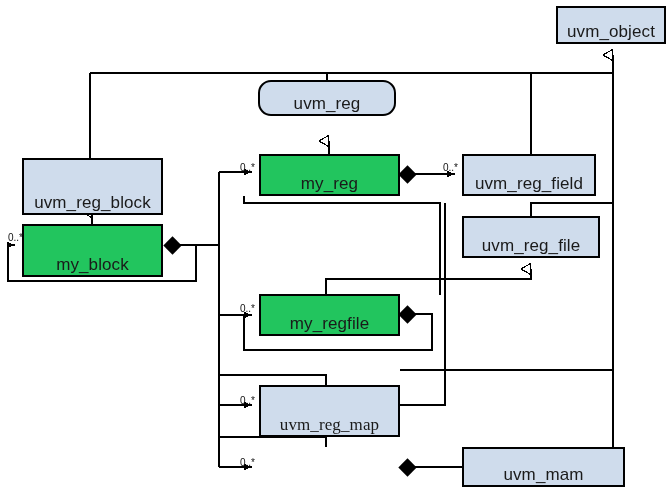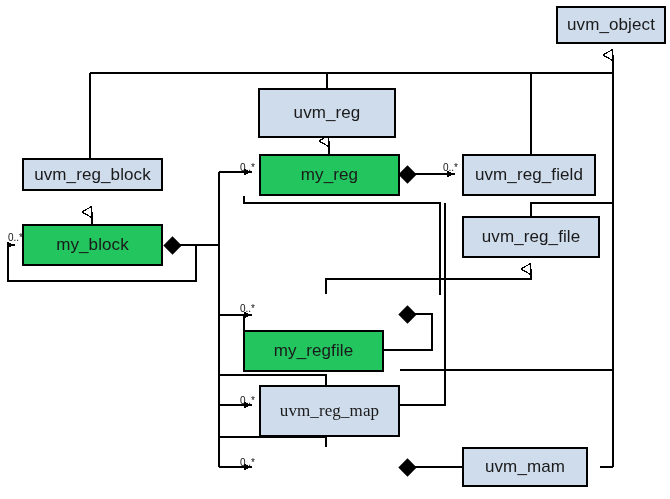--- a/index.html
+++ b/index.html
@@ -1,21 +1,21 @@
 <!DOCTYPE html>
 <html><head>
 <meta charset="utf-8">
 <style>
   html,body{margin:0;padding:0;background:#ffffff;}
   body{width:670px;height:499px;overflow:hidden;
        font-family:"Liberation Sans","DejaVu Sans",sans-serif;}
   #canvas{position:relative;width:670px;height:499px;background:#fff;}
   svg.wires{position:absolute;left:0;top:0;width:670px;height:499px;}
   .node{position:absolute;box-sizing:border-box;border:2px solid #000;
-        display:flex;align-items:center;justify-content:center;
+        display:flex;align-items:flex-end;justify-content:center;
         font-size:17px;color:#1a1a1a;letter-spacing:.1px;white-space:nowrap;z-index:4;}
   .node.blue{background:#cfdcec;}
   .node.white{background:#22c55e;}
   .mult{position:absolute;font-size:10px;color:#111;z-index:6;
         font-family:"Liberation Sans","DejaVu Sans",sans-serif;letter-spacing:0;}
   .diamond{position:absolute;width:13px;height:13px;background:#000;
            transform:rotate(45deg);z-index:7;}
 </style>
 </head>
 <body>
@@ -80,54 +80,54 @@
       <path d="M326,447 L326,437 L219,437"></path>
 
       <path d="M326,385 L326,375 L219,375"></path>
     </g>
   </svg>
 
   <div class="node blue" style="left:556px;top:6px;width:110px;height:38px;">
     <span>uvm_object</span>
   </div>
 
-  <div class="node blue" style="left:258px;top:88px;width:138px;height:50px;">
+  <div class="node blue" style="left:258px;top:80px;width:138px;height:36px;border-radius:13px;">
     <span>uvm_reg</span>
   </div>
 
-  <div class="node blue" style="left:22px;top:158px;width:141px;height:33px;">
+  <div class="node blue" style="left:22px;top:158px;width:141px;height:57px;">
     <span>uvm_reg_block</span>
   </div>
 
   <div class="node white" style="left:259px;top:154px;width:141px;height:42px;">
     <span>my_reg</span>
   </div>
 
   <div class="node blue" style="left:462px;top:154px;width:134px;height:42px;">
     <span>uvm_reg_field</span>
   </div>
 
-  <div class="node white" style="left:22px;top:224px;width:141px;height:42px;">
+  <div class="node white" style="left:22px;top:224px;width:141px;height:53px;">
     <span>my_block</span>
   </div>
 
   <div class="node blue" style="left:462px;top:216px;width:138px;height:42px;">
     <span>uvm_reg_file</span>
   </div>
 
-  <div class="node white" style="left:243px;top:294px;width:141px;height:42px;margin-top:36px;">
+  <div class="node white" style="left:259px;top:294px;width:141px;height:42px;">
     <span>my_regfile</span>
   </div>
 
   <div class="node blue" style="left:259px;top:385px;width:141px;height:52px;font-family:Liberation Serif, serif;">
     <span>uvm_reg_map</span>
   </div>
 
 
-  <div class="node blue" style="left:462px;top:447px;width:126px;height:40px;">
+  <div class="node blue" style="left:462px;top:447px;width:163px;height:40px;">
     <span>uvm_mam</span>
   </div>
 
   <div class="diamond" style="left:166px;top:239px;"></div>
   <div class="diamond" style="left:401px;top:168px;"></div>
   <div class="diamond" style="left:401px;top:308px;"></div>
   <div class="diamond" style="left:401px;top:461px;"></div>
 
   <div class="mult" style="left:8px;top:232px;">0..*</div>
   <div class="mult" style="left:240px;top:162px;">0..*</div>

